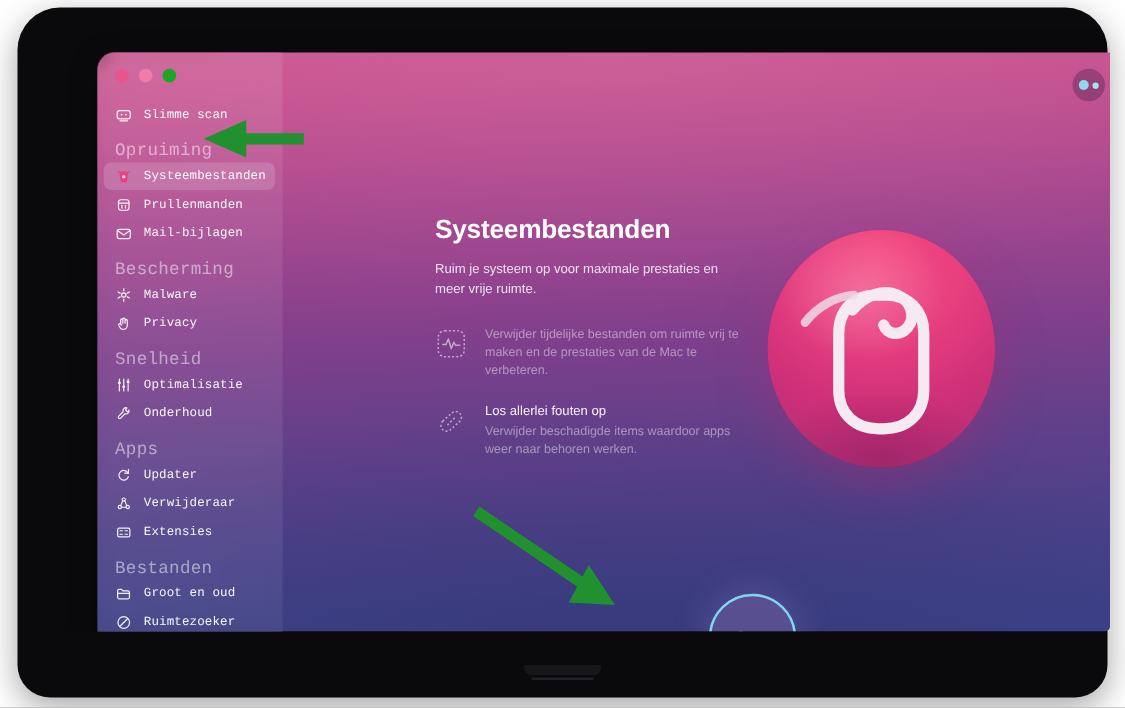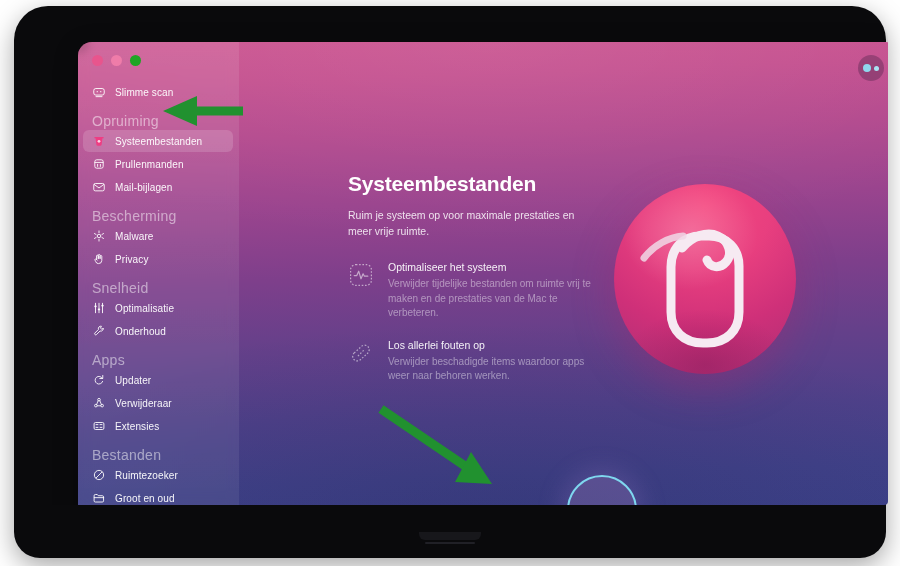--- a/index.html
+++ b/index.html
@@ -122,32 +122,33 @@
     z-index: 7;
     cursor: pointer;
   }
   .avatar-eye-l { width: 8px; height: 8px; border-radius: 50%; background: #8fd8ee; }
   .avatar-eye-r { width: 5px; height: 5px; border-radius: 50%; background: #a9e2f3; }
 
   
   .sidebar {
     position: absolute;
     left: 0; top: 0;
-    width: 161px;
+    width: 148px;
     height: 100%;
     background: linear-gradient(180deg,
         rgba(255,255,255,0.10) 0%,
         rgba(255,255,255,0.085) 40%,
         rgba(255,255,255,0.07) 100%);
     backdrop-filter: blur(6px);
     border-top-left-radius: 14px;
     border-bottom-left-radius: 14px;
     z-index: 5;
     padding-top: 38px;
     overflow: hidden;
+    font-family: Liberation Mono, monospace;
   }
 
   .nav-section-label {
     font-size: 14px;
     color: rgba(255,255,255,0.50);
     letter-spacing: 0.25px;
     padding: 9px 0 0 14px;
   }
 
   .nav-item {
@@ -435,35 +436,35 @@
               </svg>
             </span>
             <span class="nav-label">Extensies</span>
           </div>
 
           <div class="nav-section-label">Bestanden</div>
 
           <div class="nav-item">
             <span class="nav-icon">
               <svg viewBox="0 0 16 16" fill="none" stroke="currentColor" stroke-width="1.1">
+                <path d="M2.4 5.4a1.4 1.4 0 0 1 1.4-1.4h2.2l1.2 1.4h4.6a1.4 1.4 0 0 1 1.4 1.4v4.4a1.4 1.4 0 0 1-1.4 1.4H3.8a1.4 1.4 0 0 1-1.4-1.4z" stroke-linejoin="round"></path>
+                <path d="M2.6 7.6h10.8" stroke-linecap="round"></path>
+              </svg>
+            </span>
+            <span class="nav-label">Groot en oud</span>
+          </div>
+
+          <div class="nav-item">
+            <span class="nav-icon">
+              <svg viewBox="0 0 16 16" fill="none" stroke="currentColor" stroke-width="1.1">
                 <circle cx="8" cy="8" r="5.3"></circle>
                 <path d="M4.6 11.4 11.4 4.6" stroke-linecap="round"></path>
               </svg>
             </span>
             <span class="nav-label">Ruimtezoeker</span>
-          </div>
-
-          <div class="nav-item">
-            <span class="nav-icon">
-              <svg viewBox="0 0 16 16" fill="none" stroke="currentColor" stroke-width="1.1">
-                <path d="M2.4 5.4a1.4 1.4 0 0 1 1.4-1.4h2.2l1.2 1.4h4.6a1.4 1.4 0 0 1 1.4 1.4v4.4a1.4 1.4 0 0 1-1.4 1.4H3.8a1.4 1.4 0 0 1-1.4-1.4z" stroke-linejoin="round"></path>
-                <path d="M2.6 7.6h10.8" stroke-linecap="round"></path>
-              </svg>
-            </span>
-            <span class="nav-label">Groot en oud</span>
           </div>
 
           <div class="nav-item">
             <span class="nav-icon">
               <svg viewBox="0 0 16 16" fill="none" stroke="currentColor" stroke-width="1.1">
                 <path d="M4.6 6.6V3.2h4l2.2 2.2v1.2" stroke-linejoin="round"></path>
                 <rect x="2.6" y="6.8" width="10.8" height="3" rx="0.9"></rect>
                 <path d="M4.6 11.4v1.8M6.8 11.4v1.8M9.2 11.4v1.8M11.4 11.4v1.8" stroke-linecap="round"></path>
               </svg>
             </span>
@@ -479,21 +480,20 @@
             <div class="page-subtitle">Ruim je systeem op voor maximale prestaties en meer vrije ruimte.</div>
 
             <div class="feature">
               <span class="feature-icon">
                 <svg viewBox="0 0 26 26" fill="none" stroke="currentColor" stroke-width="1.2">
                   <rect x="2.6" y="2.6" width="20.8" height="20.8" rx="5.2" stroke-dasharray="1.6 1.7"></rect>
                   <path d="M6.2 13.6h2.6l1.9-4.4 2.3 7.6 2.1-5 1.3 2.4h3.4" stroke-linecap="round" stroke-linejoin="round"></path>
                 </svg>
               </span>
               <div>
-                <div class="feature-title">Optimaliseer het systeem</div>
                 <div class="feature-desc">Verwijder tijdelijke bestanden om ruimte vrij te maken en de prestaties van de Mac te verbeteren.</div>
               </div>
             </div>
 
             <div class="feature">
               <span class="feature-icon">
                 <svg viewBox="0 0 26 26" fill="none" stroke="currentColor" stroke-width="1.2">
                   <rect x="3.4" y="8.4" width="19" height="9.2" rx="4.6" transform="rotate(-42 13 13)" stroke-dasharray="1.6 1.7"></rect>
                   <path d="M9.9 16.1 16.1 9.9" stroke-dasharray="1.6 1.7"></path>
                 </svg>

